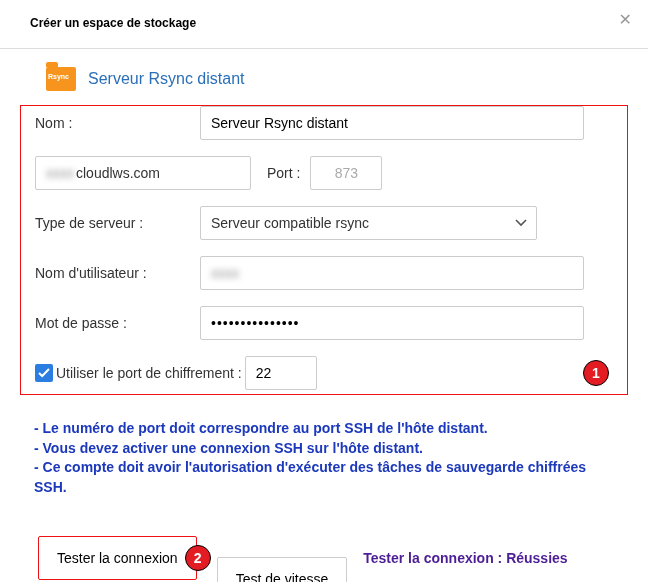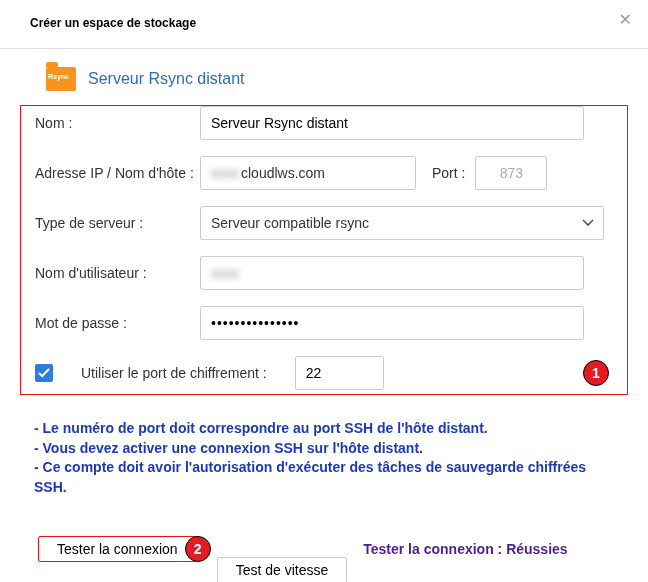--- a/index.html
+++ b/index.html
@@ -14,36 +14,36 @@
     .rsync-icon::before { content: ''; position: absolute; top: -5px; left: 0; width: 12px; height: 5px; background: #f7941e; border-radius: 2px 2px 0 0; }
     .rsync-icon::after { content: 'Rsync'; position: absolute; top: 6px; left: 2px; font-size: 7px; color: #fff; font-weight: bold; }
     .section-title { color: #2a6fb8; font-size: 16px; font-weight: 400; }
     .form-box { border: 1.5px solid #e11; margin: 6px 0 22px 0; padding: 0 14px; }
     .row { display: flex; align-items: center; margin-bottom: 16px; }
     .lbl { width: 165px; color: #333; }
     .ipt, .sel { border: 1px solid #ccc; padding: 8px 10px; font-size: 14px; border-radius: 2px; background: #fff; }
     .ipt-wide { width: 384px; }
     .ipt-host { width: 216px; }
     .ipt-port { width: 72px; color: #aaa; text-align: center; }
-    .ipt-enc { width: 89px; text-align: left; }
+    .ipt-enc { width: 72px; text-align: left; }
     .port-lbl { margin: 0 10px 0 16px; }
-    .sel-wrap { position: relative; width: 404px; }
+    .sel-wrap { position: relative; width: 337px; }
     .sel { width: 100%; appearance: none; }
     .chev { position: absolute; right: 10px; top: 50%; transform: translateY(-50%); pointer-events: none; }
     .chev svg { display: block; }
     .blur { color: transparent; text-shadow: 0 0 6px #888; user-select: none; }
-    .chk-row { display: flex; align-items: center; gap: 28px; position: relative; }
+    .chk-row { display: flex; align-items: center; gap: 3px; position: relative; }
     .chk { width: 18px; height: 18px; background: #2a7de1; border-radius: 2px; display: flex; align-items: center; justify-content: center; }
     .chk svg { display: block; }
     .marker { width: 26px; height: 26px; background: #e31b23; color: #fff; border-radius: 50%; display: flex; align-items: center; justify-content: center; font-weight: 700; font-size: 14px; border: 1.5px solid #000; }
     .mk1 { position: absolute; right: 4px; }
     .hints { color: #1c39bb; font-weight: 700; font-size: 14px; line-height: 1.4; padding: 2px 14px 12px 14px; }
     .hints div { margin-bottom: 0; }
     .btn-row { display: flex; align-items: center; gap: 10px; padding: 6px 18px; position: relative; }
-    .btn { border: 1px solid #ccc; background: #fff; padding: 4px 18px; font-size: 14px; cursor: pointer; border-radius: 2px; }
+    .btn { border: 1px solid #ccc; background: #fff; padding: 13px 18px; font-size: 14px; cursor: pointer; border-radius: 2px; }
     .btn-test-outline { border: 1.5px solid #e11; position: relative; }
     .mk2 { position: absolute; right: -14px; top: 50%; transform: translateY(-50%); }
     .test-result { color: #4c1d95; font-weight: 700; margin-left: 6px; }
   </style>
 </head>
 <body>
 
 <div class="close-x">✕</div>
 
 <div class="header">
@@ -58,21 +58,20 @@
   </div>
 
   <div class="form-box">
 
     <div class="row">
       <div class="lbl">Nom :</div>
       <input class="ipt ipt-wide" value="Serveur Rsync distant" style="">
     </div>
 
     <div class="row">
-      <div class="lbl">Adresse IP / Nom d'hôte :</div>
       <div class="ipt ipt-host" style="display:flex;align-items:center;gap:2px;">
         <span class="blur">xxxx</span>
           <span>cloudlws.com</span>
       </div>
       <div class="port-lbl">Port :</div>
       <input class="ipt ipt-port" value="873" style="">
     </div>
 
     <div class="row">
       <div class="lbl">Type de serveur :</div>

